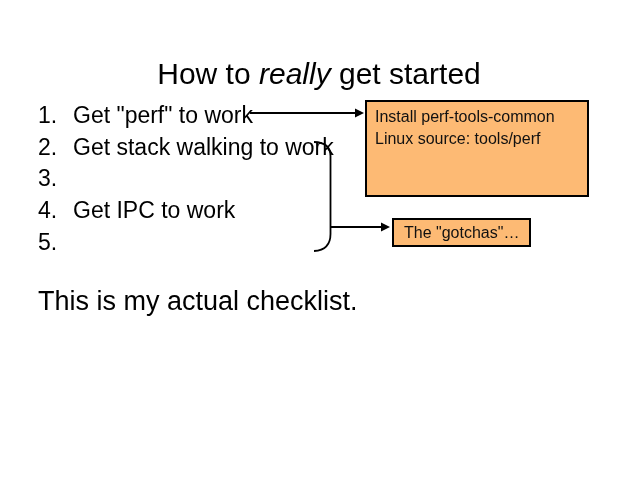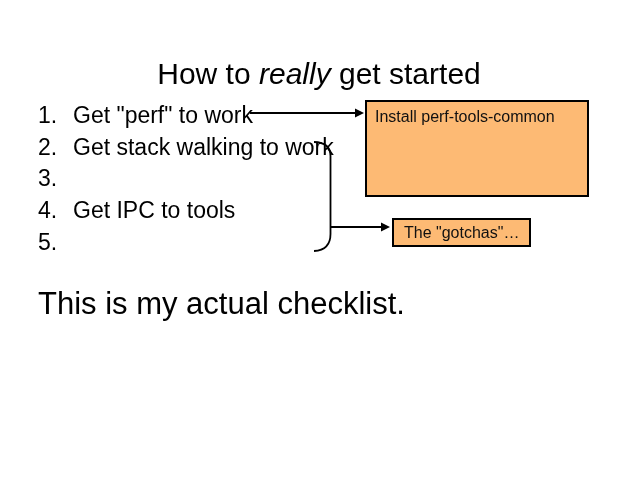--- a/index.html
+++ b/index.html
@@ -34,21 +34,21 @@
     align-items: center;
     height: 31.6px;
     font-size: 23px;
     white-space: nowrap;
   }
   .item-number { width: 35px; flex: 0 0 35px; }
   .note {
     position: absolute;
     left: 38px;
     top: 286px;
-    font-size: 31px;
+    font-size: 27px;
     white-space: nowrap;
   }
   .callout {
     position: absolute;
     box-sizing: border-box;
     border: 2px solid #000000;
     background: #fdba74;
     color: #111111;
     font-size: 16px;
   }
@@ -94,31 +94,32 @@
     </div>
     <div class="list-row">
       <span class="item-number">2.</span>
       <span class="item-label">Get stack walking to work</span>
     </div>
     <div class="list-row">
       <span class="item-number">3.</span>
     </div>
     <div class="list-row">
       <span class="item-number">4.</span>
-      <span class="item-label">Get IPC to tools</span>
+      <span class="item-label">Get IPC to work</span>
     </div>
     <div class="list-row">
       <span class="item-number">5.</span>
     </div>
   </div>
 
   <div class="note">This is my actual checklist.</div>
 
   <div class="callout install">
     <div class="line">Install perf-tools-common</div>
+    <div class="line">Linux source: tools/perf</div>
   </div>
 
   <div class="callout gotchas">
     <span>The "gotchas"…</span>
   </div>
 
   <svg class="connectors" viewBox="0 0 638 479" xmlns="http://www.w3.org/2000/svg">
 
     <line x1="250" y1="113" x2="356" y2="113" stroke="#000" stroke-width="1.8"></line>
     <polygon points="355,108.5 364,113 355,117.5" fill="#000"></polygon>

